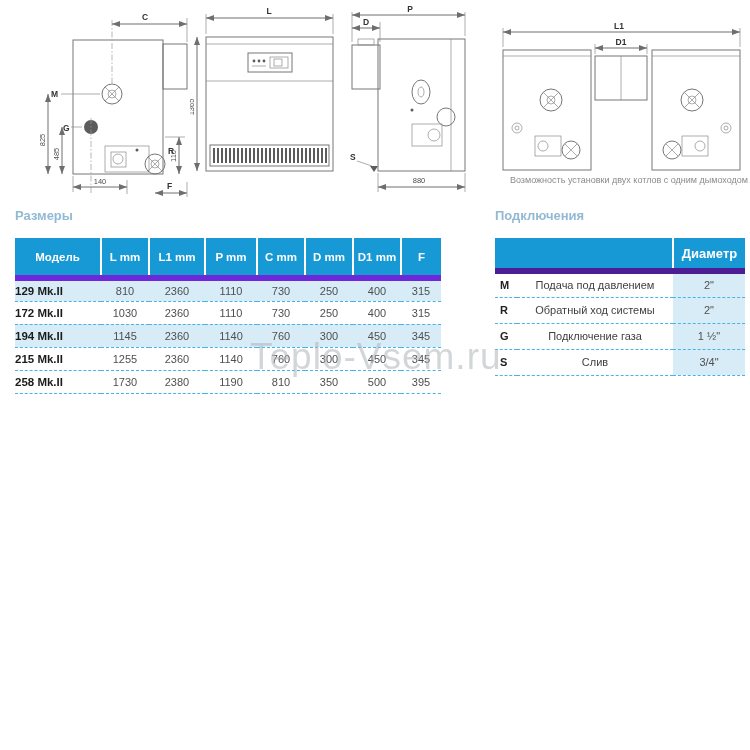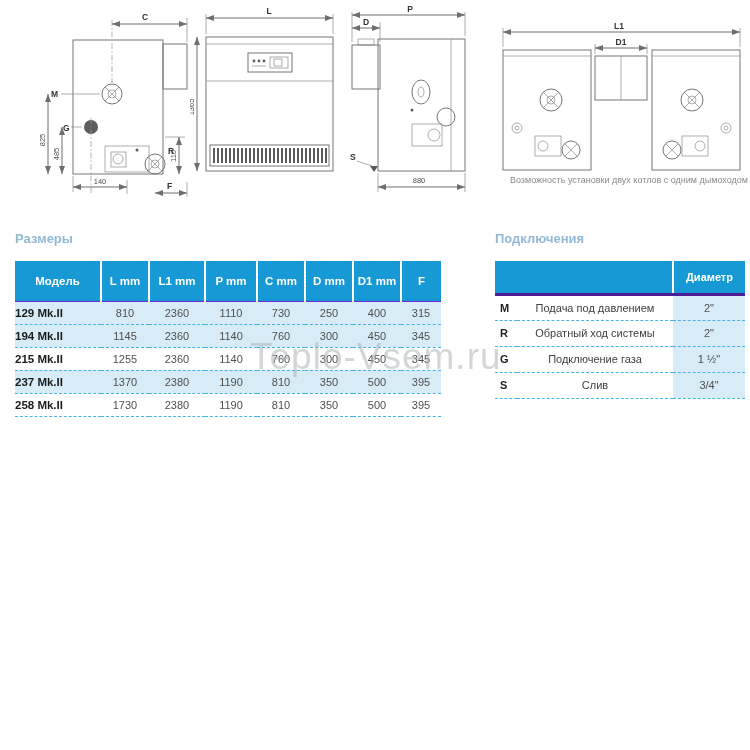--- a/index.html
+++ b/index.html
@@ -17,42 +17,42 @@
   .thin{ fill:none; stroke:#8a8a8a; stroke-width:.7; }
   .dimln{ stroke:#6e6e6e; stroke-width:1; fill:none; }
   .axis{ stroke:#9a9a9a; stroke-width:.7; stroke-dasharray:6 2 1.5 2; fill:none; }
   .dk{ fill:#5c5c5c; }
   text.dim{ font-size:7.5px; fill:#4d4d4d; font-family:"Liberation Sans",sans-serif; }
   text.lab{ font-size:8.5px; font-weight:bold; fill:#333; font-family:"Liberation Sans",sans-serif; }
   .twin-caption{ position:absolute; left:495px; top:174px; width:253px; text-align:right;
                  font-size:9px; line-height:1.35; color:#8a8a8a; }
 
   
-  .section-title{ font-size:13px; font-weight:bold; color:var(--sect);margin-top:23px; }
+  .section-title{ font-size:13px; font-weight:bold; color:var(--sect); }
 
   
   table{ border-collapse:collapse; }
   th{ background:var(--blue); color:#fff; font-weight:bold; font-size:11px; text-align:center; }
   td{ border-bottom:1px dashed var(--dash); color:#4f4f4f; font-size:11px; text-align:center; }
   tr.shade td{ background:var(--light); }
 
   
   .sizes-col{ position:absolute; left:15px; top:208px; width:426px; }
   .sizes-col .section-title{ margin-bottom:15px; }
   table.sizes{ width:426px; table-layout:fixed; }
-  table.sizes th{ height:40px; border-left:2px solid #fff; border-bottom:1px solid #6d28d9; font-size:11.5px; }
+  table.sizes th{ height:40px; border-left:2px solid #fff; border-bottom:6px solid #6d28d9; font-size:11.5px; }
   table.sizes th:first-child{ border-left:none; }
   table.sizes td{ height:23px; }
   table.sizes td:first-child{ text-align:left; font-weight:bold; color:#1b1b1b; font-size:11.5px; }
 
   
   .conn-col{ position:absolute; left:495px; top:208px; width:250px; }
   .conn-col .section-title{ margin-bottom:15px; }
   table.conn{ width:250px; table-layout:fixed; }
-  table.conn th{ height:33px; border-bottom:3px solid #4c1d95; font-size:11px; }
+  table.conn th{ height:33px; border-bottom:6px solid #4c1d95; font-size:13px; }
   table.conn th.diam{ border-left:2px solid #fff; }
   table.conn td{ height:26px; }
   table.conn td.key{ text-align:left; padding-left:5px; font-weight:bold; color:#222; }
   table.conn td.lbl{ color:#3f3f3f; }
   table.conn td.diam{ background:var(--light); }
 
   
   .specs{ position:absolute; left:8px; top:455px; width:740px; }
 
   
@@ -265,49 +265,49 @@
           <tr class="shade">
             <td>129 Mk.II</td>
             <td>810</td>
             <td>2360</td>
             <td>1110</td>
             <td>730</td>
             <td>250</td>
             <td>400</td>
             <td>315</td>
           </tr>
+          <tr>
+            <td>172 Mk.II</td>
+            <td>1030</td>
+            <td>2360</td>
+            <td>1110</td>
+            <td>730</td>
+            <td>250</td>
+            <td>400</td>
+            <td>315</td>
+          </tr>
           <tr class="shade">
             <td>194 Mk.II</td>
             <td>1145</td>
             <td>2360</td>
             <td>1140</td>
             <td>760</td>
             <td>300</td>
             <td>450</td>
             <td>345</td>
           </tr>
           <tr>
             <td>215 Mk.II</td>
             <td>1255</td>
             <td>2360</td>
             <td>1140</td>
             <td>760</td>
             <td>300</td>
             <td>450</td>
             <td>345</td>
-          </tr>
-          <tr class="shade">
-            <td>237 Mk.II</td>
-            <td>1370</td>
-            <td>2380</td>
-            <td>1190</td>
-            <td>810</td>
-            <td>350</td>
-            <td>500</td>
-            <td>395</td>
           </tr>
           <tr>
             <td>258 Mk.II</td>
             <td>1730</td>
             <td>2380</td>
             <td>1190</td>
             <td>810</td>
             <td>350</td>
             <td>500</td>
             <td>395</td>

